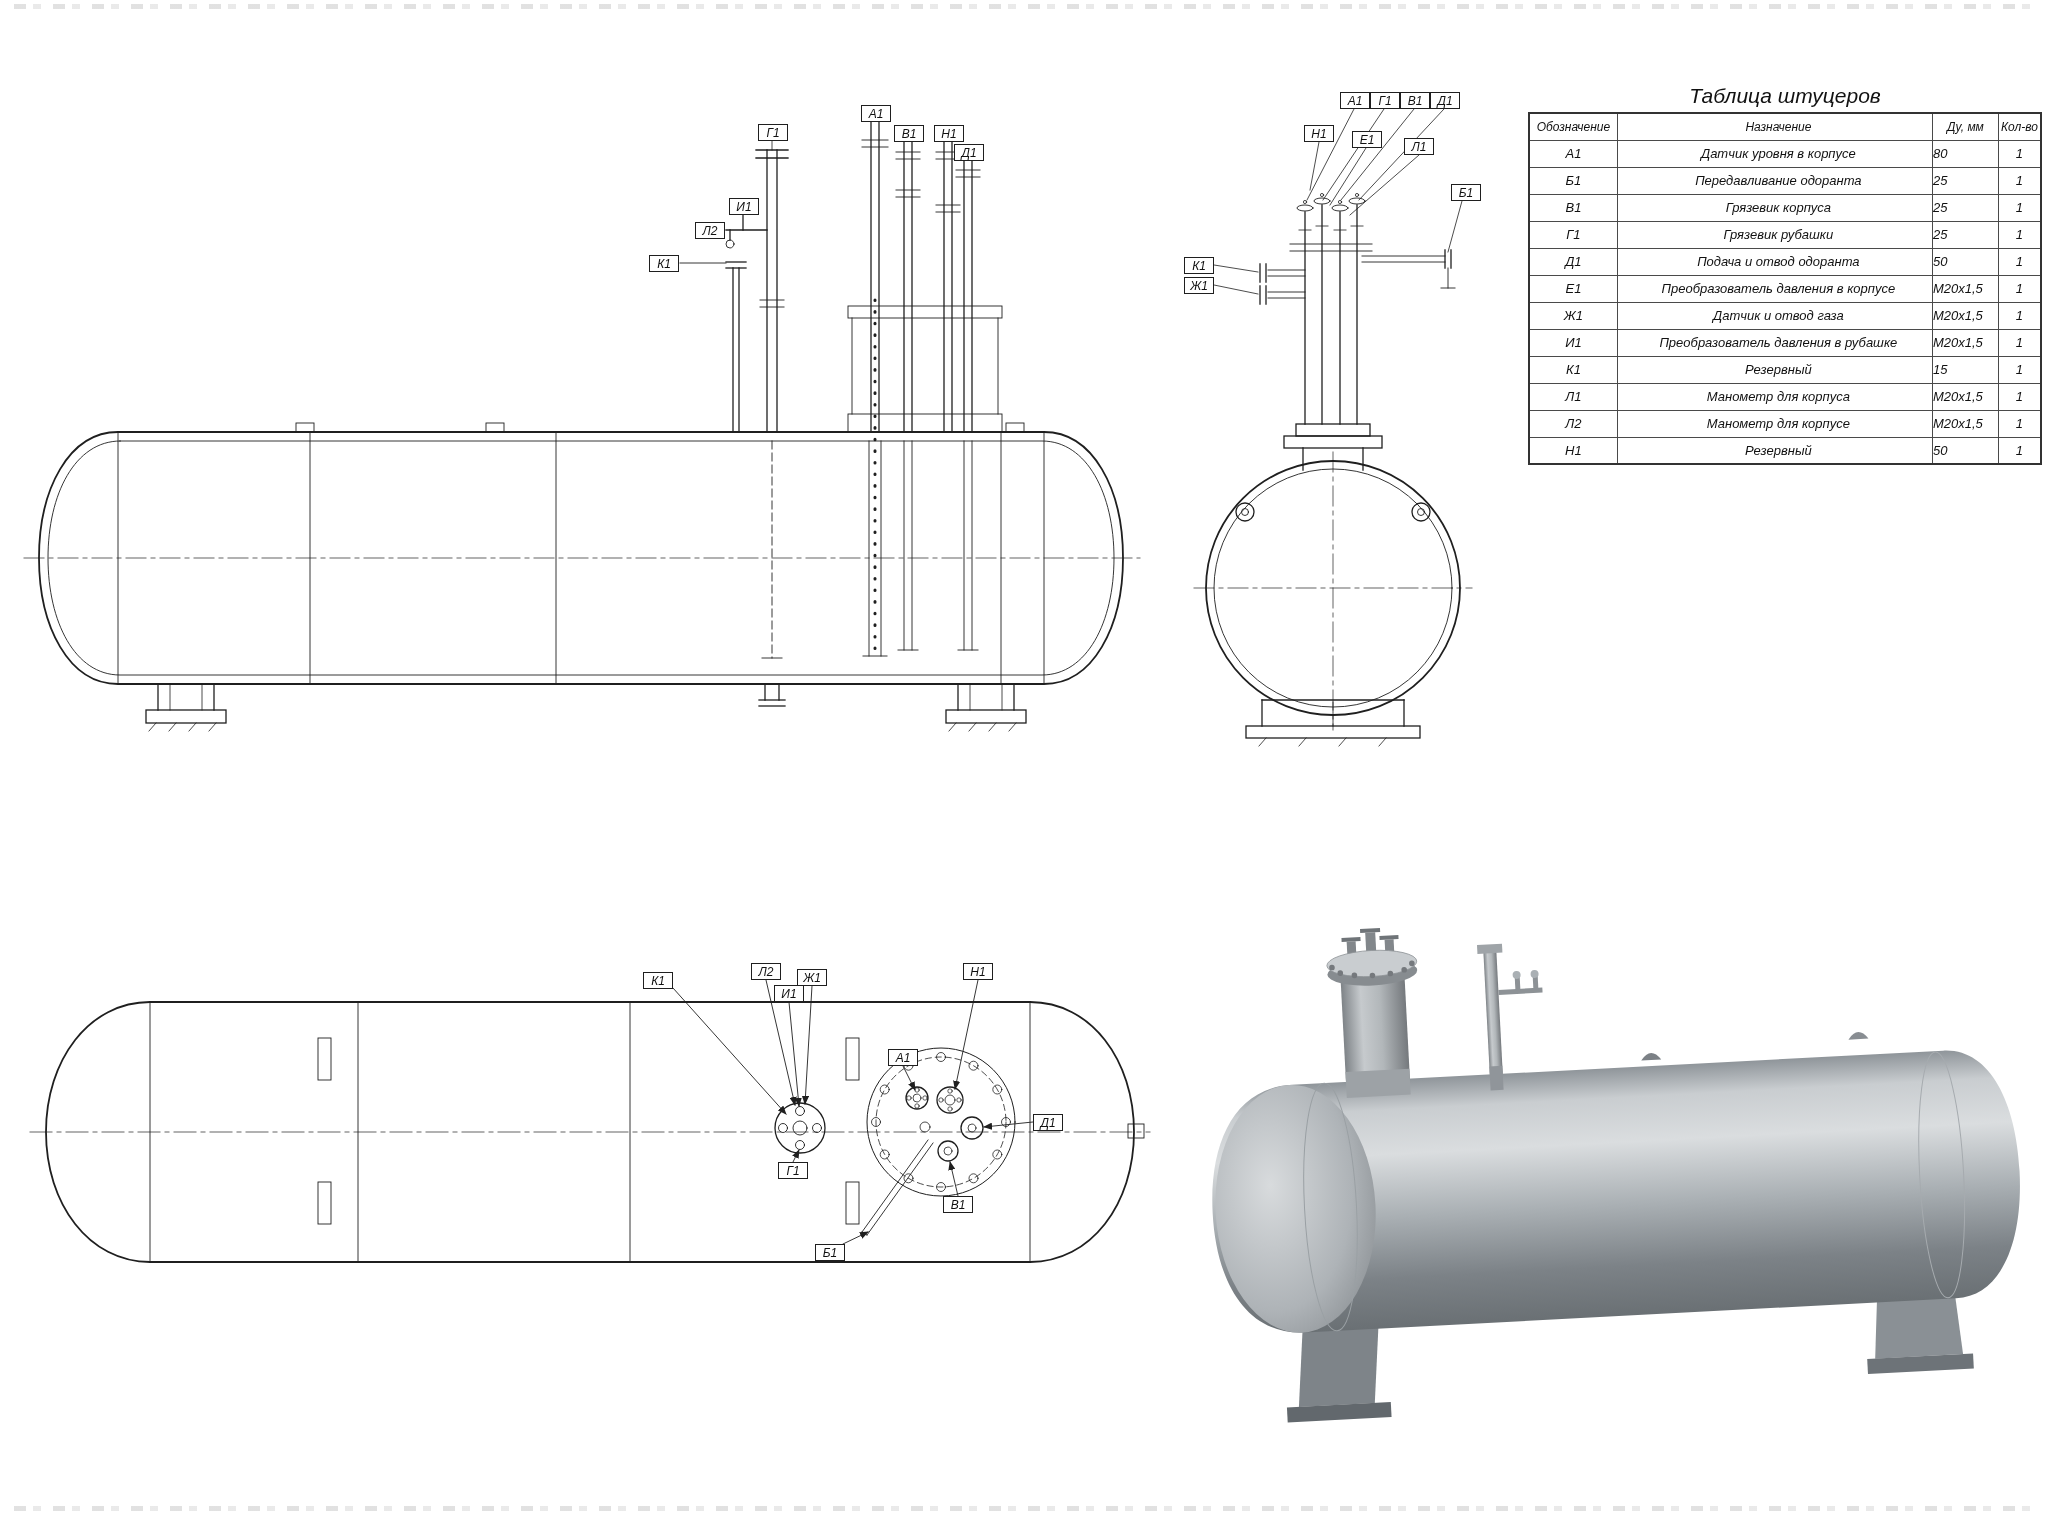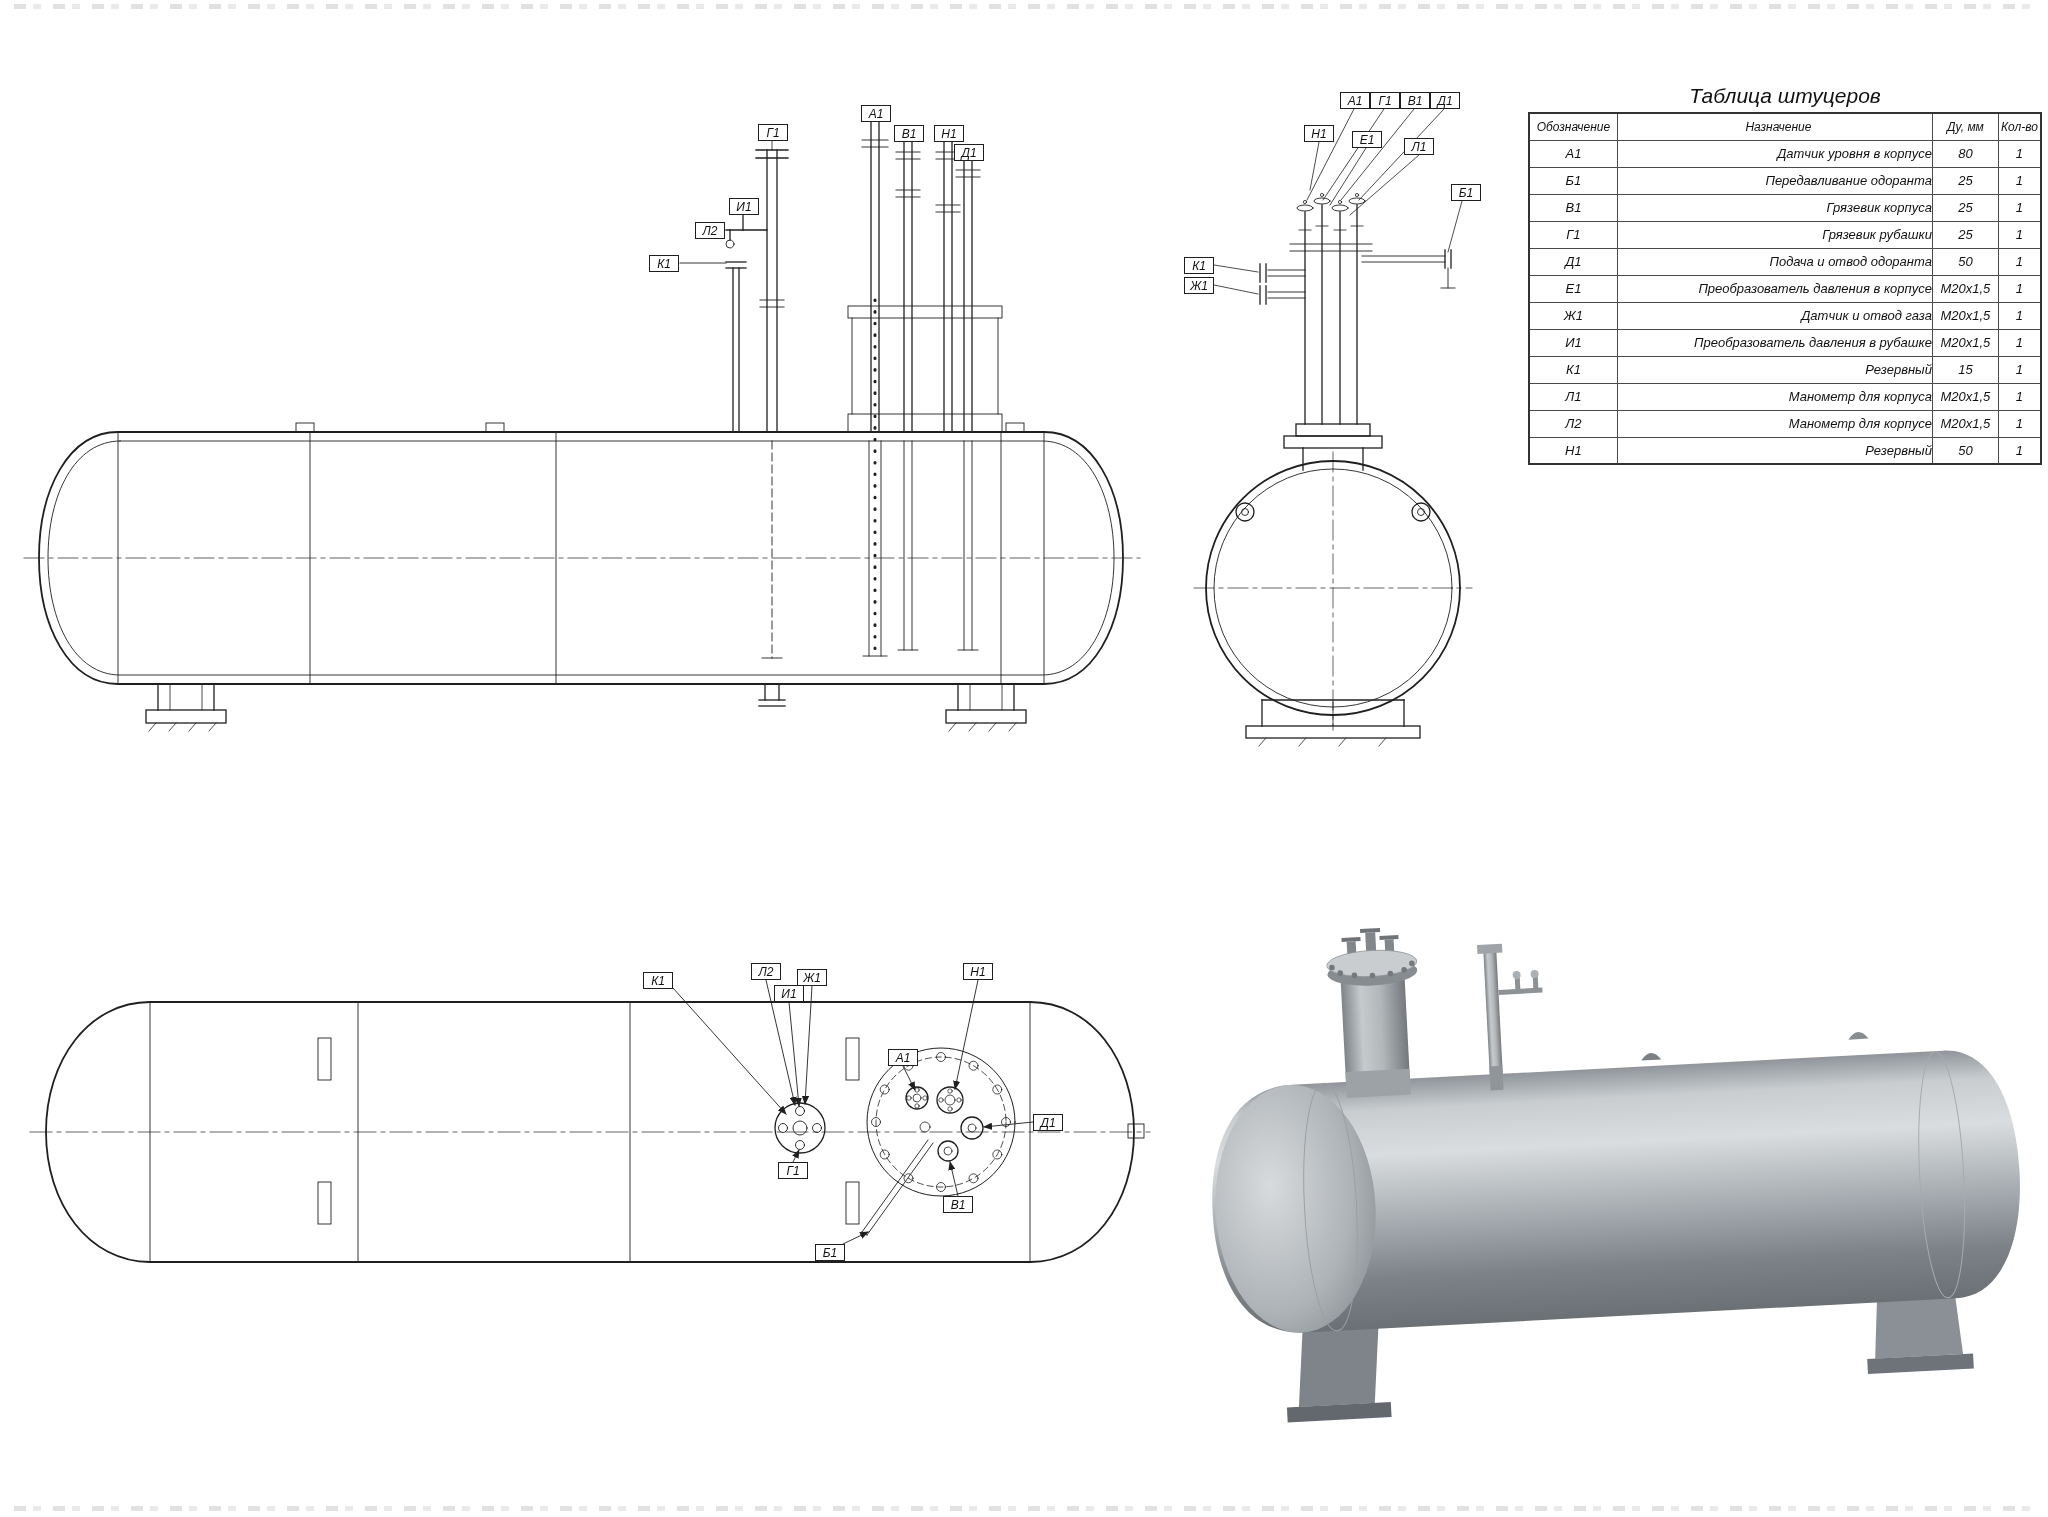--- a/index.html
+++ b/index.html
@@ -12,22 +12,22 @@
   .lbl{position:absolute;width:30px;height:17px;border:1px solid #1f1f1f;background:#fff;
        font:italic 12px "Liberation Sans",sans-serif;display:flex;align-items:center;justify-content:center;z-index:5}
   .tbl-title{position:absolute;left:1528px;top:84px;width:514px;text-align:center;
        font:italic 21px "Liberation Sans",sans-serif}
   .nz-table{position:absolute;left:1528px;top:112px;width:514px;border-collapse:collapse;
        font:italic 13px "Liberation Sans",sans-serif;background:#fff}
   .nz-table th,.nz-table td{border:1px solid #4a4a4a;height:27px;font-weight:normal;font-style:italic}
   .nz-table{border:2px solid #333}
   .nz-table th{font-size:12px;text-align:center}
   .c-des{width:83px;text-align:center}
-  .c-pur{width:296px;text-align:right;padding-left:7px}
-  .c-dn{width:62px;text-align:center}
+  .c-pur{width:296px;text-align:center;padding-left:7px}
+  .c-dn{width:62px;}
   .c-qty{width:40px;text-align:center}
 </style>
 </head>
 <body>
 
 <div id="sheet">
 
 <div class="edge-strip" style="top:4px"></div>
 <div class="edge-strip" style="bottom:6px"></div>
 

